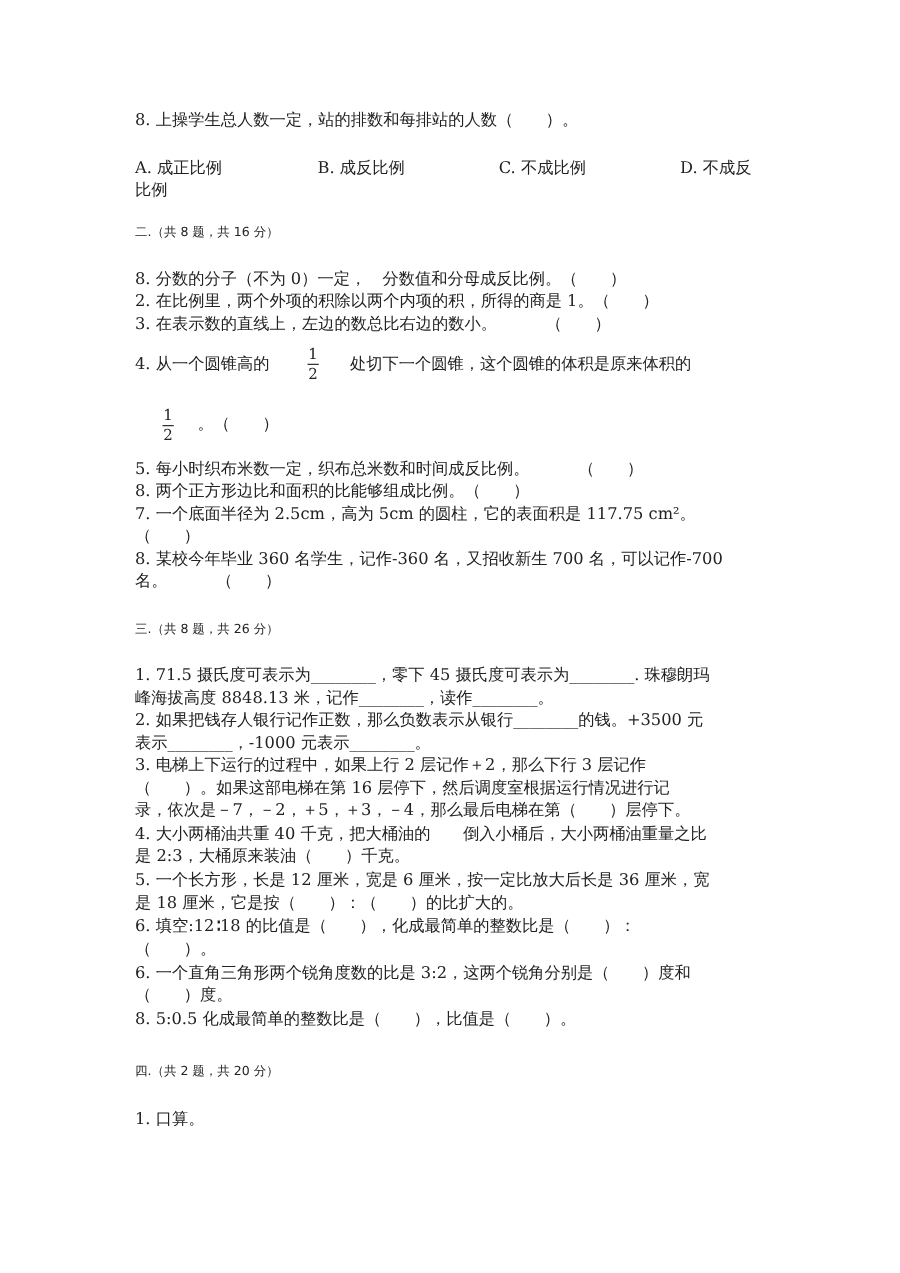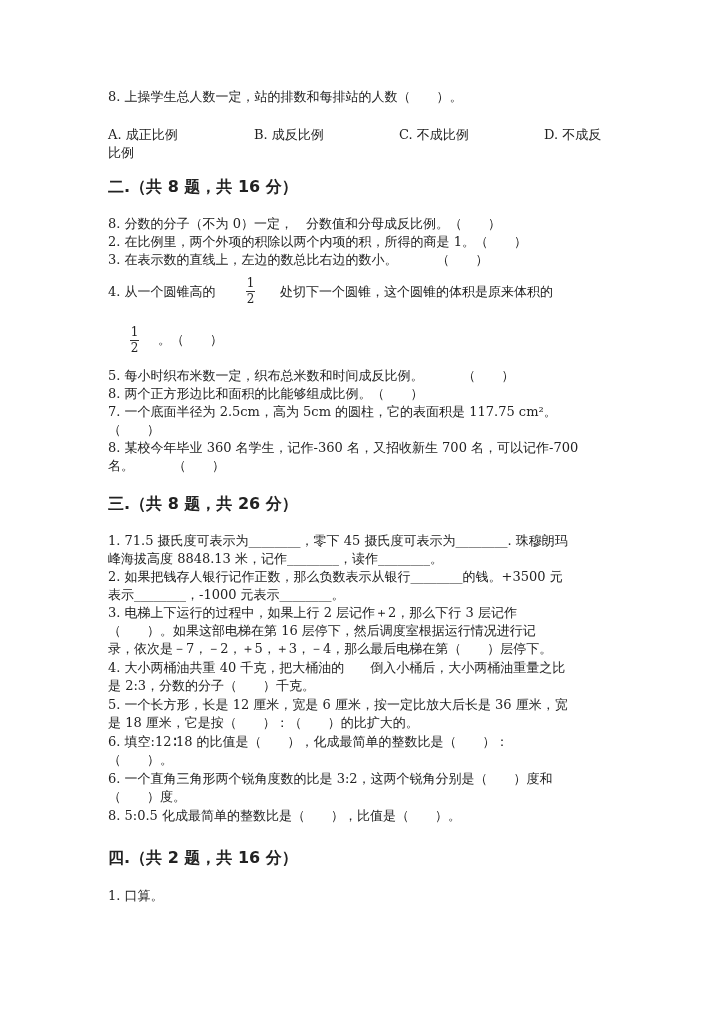--- a/index.html
+++ b/index.html
@@ -1,19 +1,19 @@
 <!DOCTYPE html>
 <html><head>
   <meta charset="utf-8">
   <style>
     html, body { margin: 0; padding: 0; background: #ffffff; }
     body { width: 720px; height: 1018px; position: relative; overflow: hidden;
       font-family: "DejaVu Serif", "Liberation Serif", serif; color: #222; font-size: 13px; }
     .ln { position: absolute; left: 108px; white-space: nowrap; line-height: 18px; }
-    .hd { font-family: "DejaVu Sans", "Liberation Sans", sans-serif; font-weight: bold; font-size: 16px; }
+    .hd { font-family: "DejaVu Sans", "Liberation Sans", sans-serif; font-weight: normal; font-size: 10px; }
     .frac { position: absolute; display: inline-flex; flex-direction: column; align-items: center; font-size: 12px; line-height: 13px; }
     .frac .bar { width: 9px; border-top: 1px solid #333; margin: 1px 0; }
   </style>
 </head>
 <body>
 
 <div>
   <div class="ln" style="top:88px">8. 上操学生总人数一定，站的排数和每排站的人数（　　）。</div>
   <div class="ln" style="top:126px;left:108px">A. 成正比例</div>
   <div class="ln" style="top:126px;left:254px">B. 成反比例</div>
@@ -51,26 +51,26 @@
 <div>
   <div class="ln hd" style="top:495px">三.（共 8 题，共 26 分）</div>
   <div class="ln" style="top:532px">1. 71.5 摄氏度可表示为________，零下 45 摄氏度可表示为________. 珠穆朗玛</div>
   <div class="ln" style="top:550px">峰海拔高度 8848.13 米，记作________，读作________。</div>
   <div class="ln" style="top:568px">2. 如果把钱存人银行记作正数，那么负数表示从银行________的钱。+3500 元</div>
   <div class="ln" style="top:586px">表示________，-1000 元表示________。</div>
   <div class="ln" style="top:604px">3. 电梯上下运行的过程中，如果上行 2 层记作＋2，那么下行 3 层记作</div>
   <div class="ln" style="top:622px">（　　）。如果这部电梯在第 16 层停下，然后调度室根据运行情况进行记</div>
   <div class="ln" style="top:640px">录，依次是－7，－2，＋5，＋3，－4，那么最后电梯在第（　　）层停下。</div>
   <div class="ln" style="top:659px">4. 大小两桶油共重 40 千克，把大桶油的　　倒入小桶后，大小两桶油重量之比</div>
-  <div class="ln" style="top:677px">是 2:3，分数的分子（　　）千克。</div>
+  <div class="ln" style="top:677px">是 2:3，大桶原来装油（　　）千克。</div>
   <div class="ln" style="top:696px">5. 一个长方形，长是 12 厘米，宽是 6 厘米，按一定比放大后长是 36 厘米，宽</div>
   <div class="ln" style="top:714px">是 18 厘米，它是按（　　）：（　　）的比扩大的。</div>
   <div class="ln" style="top:733px">6. 填空:12∶18 的比值是（　　），化成最简单的整数比是（　　）：</div>
   <div class="ln" style="top:751px">（　　）。</div>
   <div class="ln" style="top:770px">6. 一个直角三角形两个锐角度数的比是 3:2，这两个锐角分别是（　　）度和</div>
   <div class="ln" style="top:788px">（　　）度。</div>
   <div class="ln" style="top:807px">8. 5:0.5 化成最简单的整数比是（　　），比值是（　　）。</div>
 </div>
 
 <div>
-  <div class="ln hd" style="top:849px">四.（共 2 题，共 16 分）</div>
+  <div class="ln hd" style="top:849px">四.（共 2 题，共 20 分）</div>
   <div class="ln" style="top:887px">1. 口算。</div>
 </div>
 
 </body></html>

